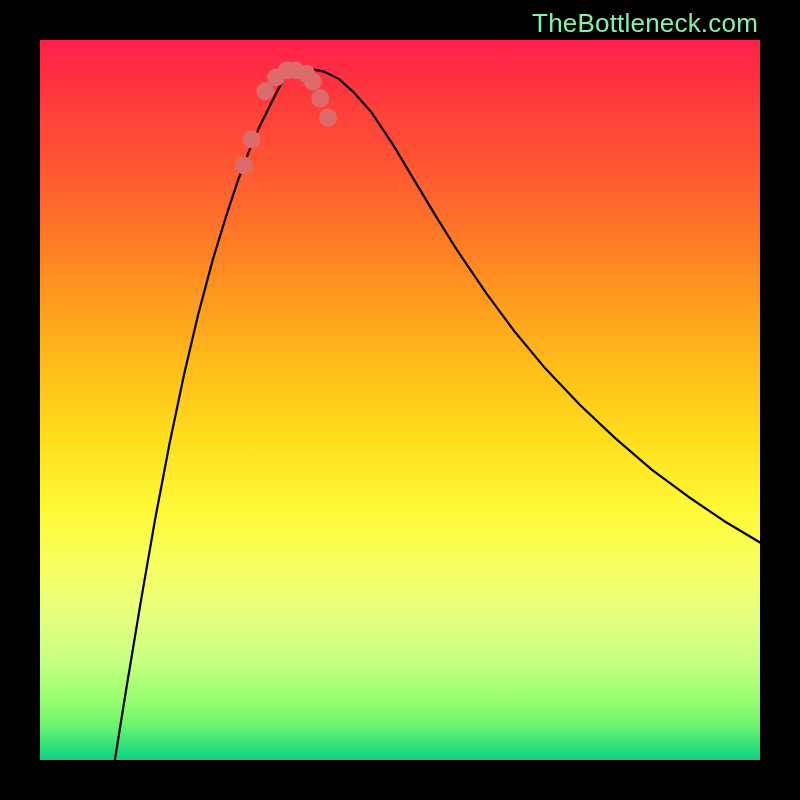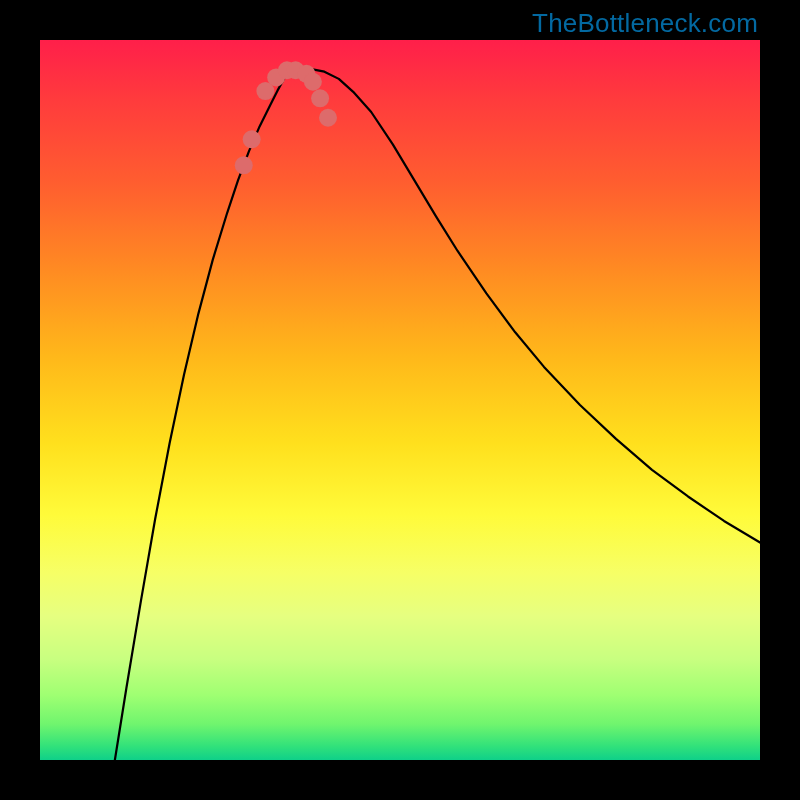--- a/index.html
+++ b/index.html
@@ -41,21 +41,21 @@
       #9fff72 91%,
       #70f56e 95%,
       #33e27a 98%,
       #0fd089 100%
     );
   }
   .watermark {
     position: absolute;
     top: 8px;
     right: 42px;
-    color: #0369a1;
+    color: #86efac;
     font-size: 26px;
     font-weight: 500;
     letter-spacing: 0.2px;
     user-select: none;
   }
   svg.curve {
     position: absolute;
     left: 0;
     top: 0;
     width: 720px;

